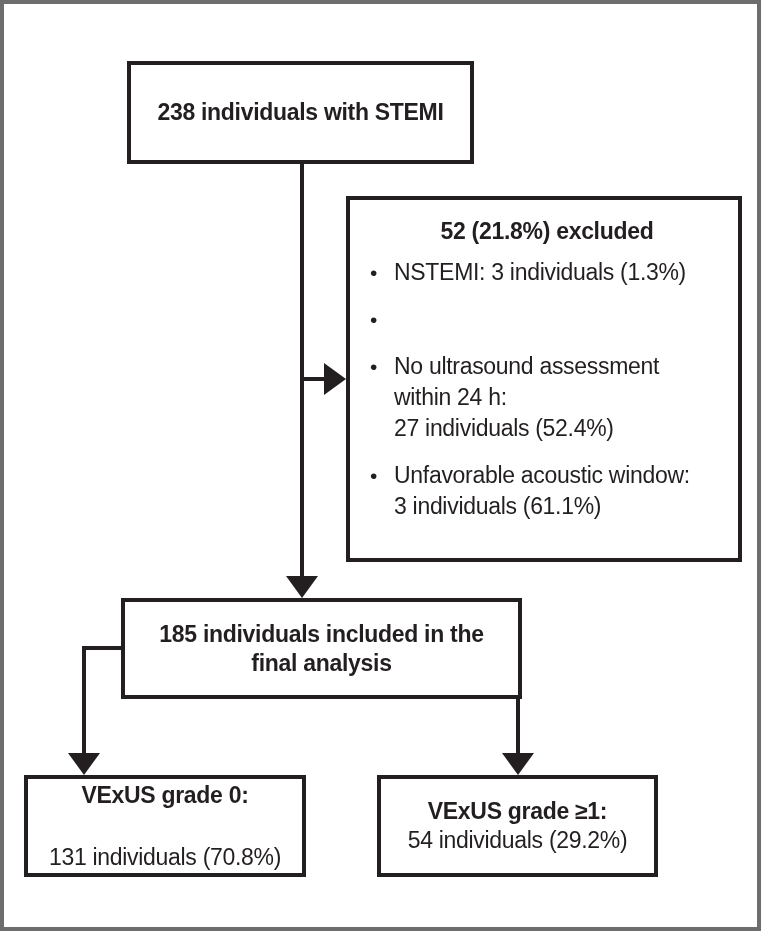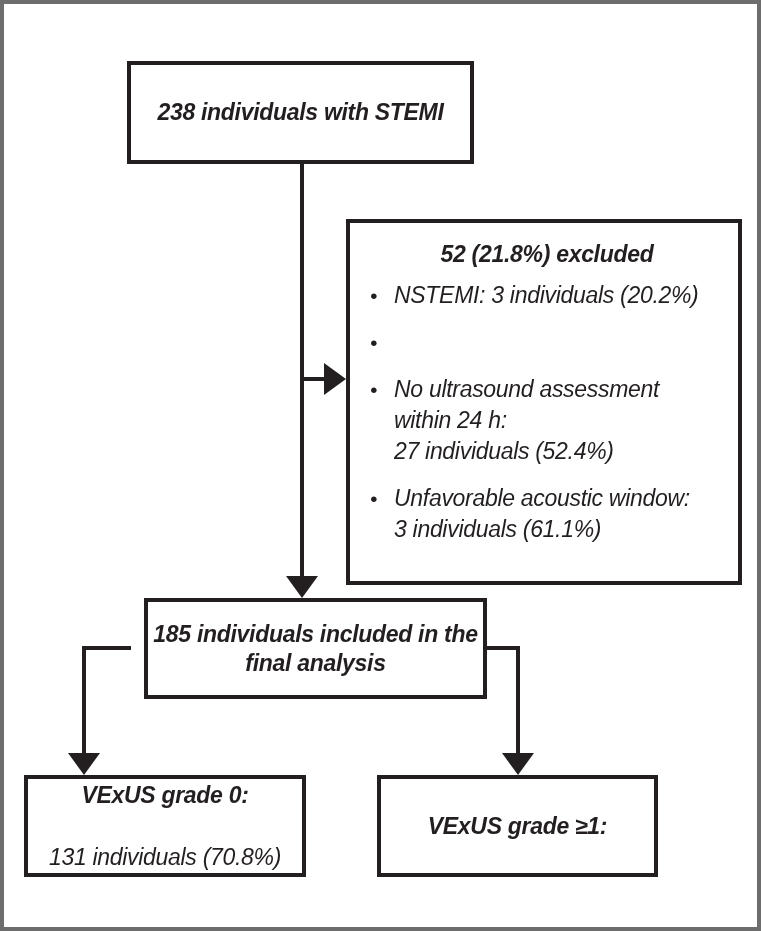--- a/index.html
+++ b/index.html
@@ -21,21 +21,20 @@
   .node{
     position:absolute;
     box-sizing:border-box;
     border:4px solid var(--ink);
     background:var(--background);
     display:flex;
     flex-direction:column;
     align-items:center;
     justify-content:center;
     text-align:center;
-    font-style:italic;
   }
   .node-title{
     font-weight:bold;
     font-size:23px;
     line-height:29px;
     letter-spacing:-0.3px;
     white-space:pre-line;
   }
   .node-sub{
     font-size:23px;
@@ -45,21 +44,20 @@
   }
   
   .box-enrollment{left:123px;top:57px;width:347px;height:103px;}
   
   .box-excluded{
     left:342px;top:192px;width:396px;height:366px;
     justify-content:flex-start;
     align-items:stretch;
     text-align:left;
     padding:17px 14px 0 20px;
-    margin-top:23px;
   }
   .excluded-title{
     font-weight:bold;
     font-size:23px;
     line-height:28px;
     letter-spacing:-0.3px;
     text-align:center;
     margin-bottom:12px;
   }
   .excluded-list{
@@ -71,21 +69,21 @@
     font-size:23px;
     line-height:31px;
     letter-spacing:-0.3px;
   }
   .bullet{
     flex:0 0 24px;
     font-size:21px;
   }
   .excluded-item-text{white-space:pre-line;}
   
-  .box-included{left:140px;top:594px;width:343px;height:101px;}
+  .box-included{left:117px;top:594px;width:401px;height:101px;}
   
   .box-vexus0{left:20px;top:771px;width:282px;height:102px;gap:33px;}
   .box-vexus1{left:373px;top:771px;width:281px;height:102px;}
   
   .line{position:absolute;background:var(--ink);}
   .line-main-v{left:296px;top:160px;width:4px;height:414px;}
   .line-excl-h{left:298px;top:373px;width:24px;height:4px;}
   .line-left-h{left:78px;top:642px;width:49px;height:4px;}
   .line-left-v{left:78px;top:642px;width:4px;height:110px;}
   .line-right-h{left:470px;top:642px;width:46px;height:4px;}
@@ -128,21 +126,21 @@
 
   <div class="node box-enrollment">
     <div class="node-title">238 individuals with STEMI</div>
   </div>
 
   <div class="node box-excluded">
     <div class="excluded-title">52 (21.8%) excluded</div>
     <ul class="excluded-list">
       <li class="excluded-item">
         <span class="bullet">•</span>
-        <span class="excluded-item-text">NSTEMI: 3 individuals (20.2%)</span>
+        <span class="excluded-item-text">NSTEMI: 3 individuals (1.3%)</span>
       </li>
       <li class="excluded-item">
         <span class="bullet">•</span>
       </li>
       <li class="excluded-item">
         <span class="bullet">•</span>
         <span class="excluded-item-text">No ultrasound assessment
 within 24 h:
 27 individuals (52.4%)</span>
       </li>
@@ -159,15 +157,16 @@
 final analysis</div>
   </div>
 
   <div class="node box-vexus0">
     <div class="node-title">VExUS grade 0:</div>
     <div class="node-sub">131 individuals (70.8%)</div>
   </div>
 
   <div class="node box-vexus1">
     <div class="node-title">VExUS grade ≥1:</div>
+    <div class="node-sub">54 individuals (29.2%)</div>
   </div>
 
 </div>
 
 </body></html>

